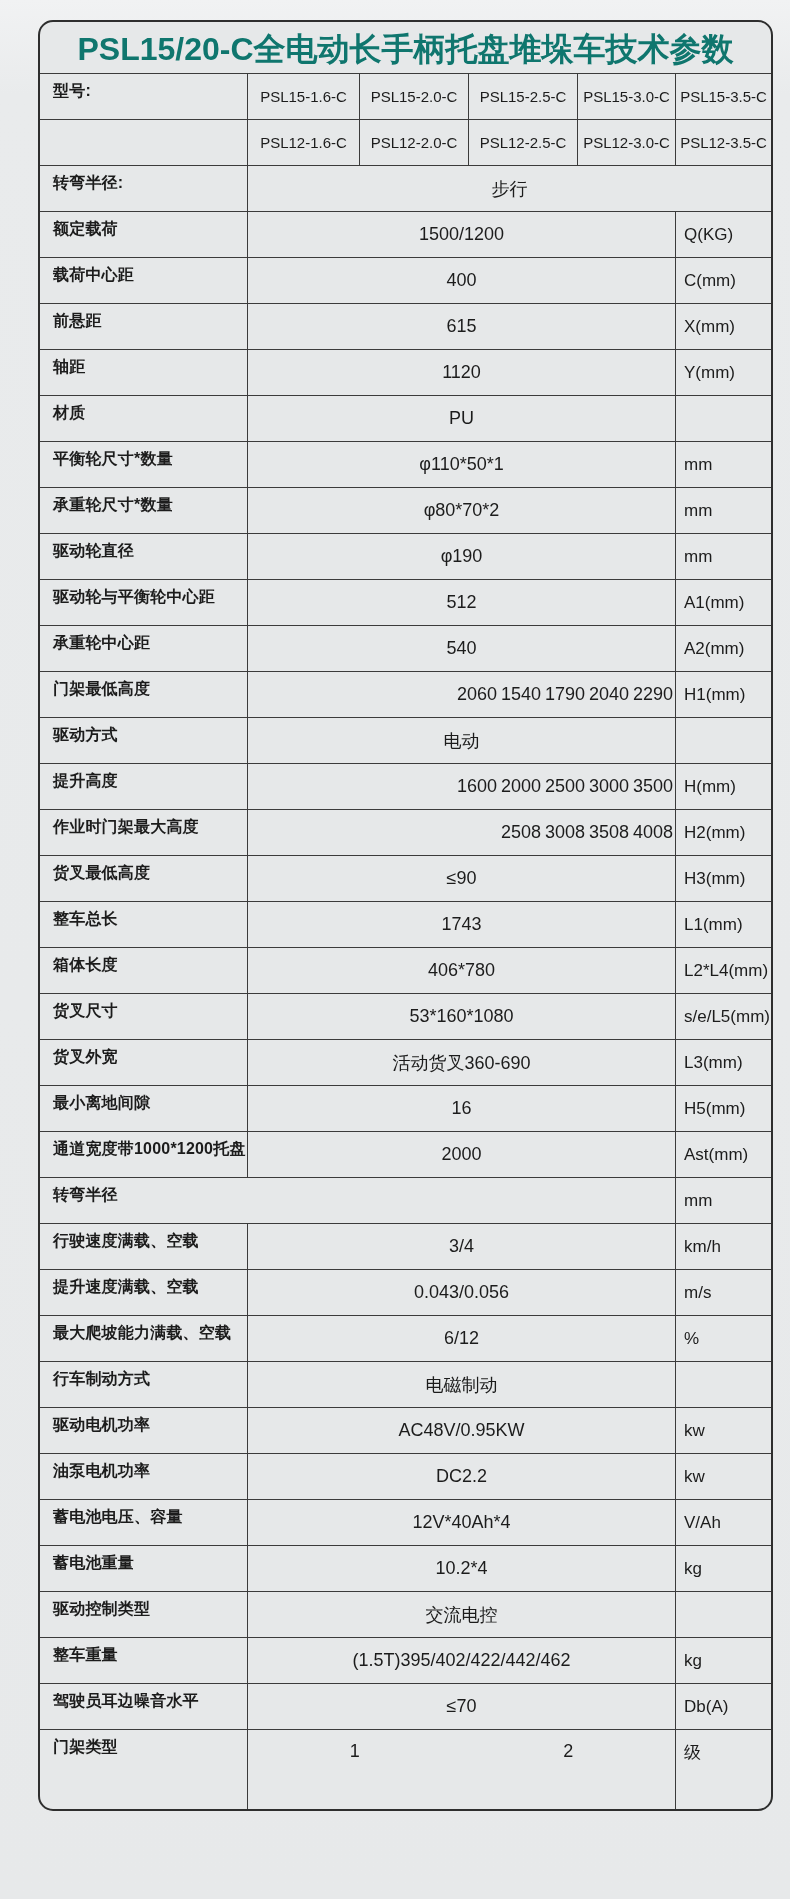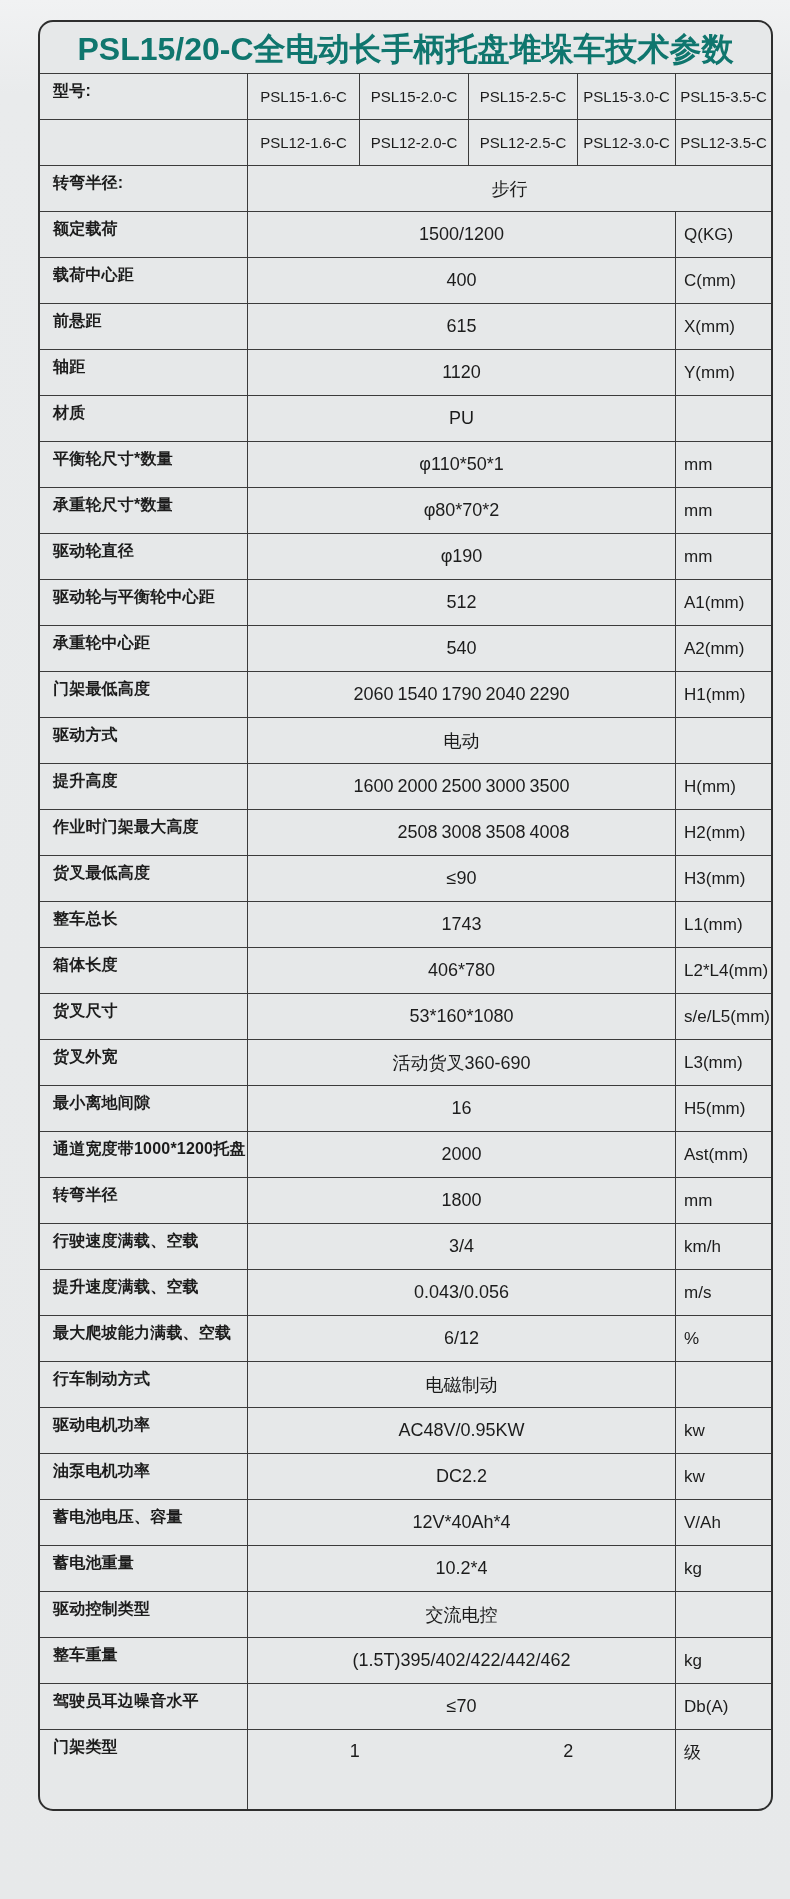--- a/index.html
+++ b/index.html
@@ -58,21 +58,21 @@
   }
   .c-value.span-all { grid-column:2/7; }
   .c-unit {
     grid-column:6/7;
     border-left:1px solid #3b3b3b;
     padding-left:8px;
     font-size:17px;
     white-space:nowrap;
     overflow:visible;
   }
-  .slots { display:flex; justify-content:center; width:100%; }
+  .slots { display:flex; justify-content:flex-end; width:100%; }
   .slot { min-width:44px; text-align:center; }
   .halves { display:flex; width:100%; }
   .half { flex:1; text-align:center; }
   .t-row.tall .c-value, .t-row.tall .c-unit { align-items:flex-start; padding-top:11px; }
 </style>
 </head>
 <body>
 
 <div class="canvas">
   <div class="spec-card">
@@ -223,21 +223,20 @@
           <div class="c c-value">16</div>
           <div class="c c-unit">H5(mm)</div>
         </div>
         <div class="t-row">
           <div class="c c-label">通道宽度带1000*1200托盘</div>
           <div class="c c-value">2000</div>
           <div class="c c-unit">Ast(mm)</div>
         </div>
         <div class="t-row">
           <div class="c c-label">转弯半径</div>
-          <div class="c c-value">1800</div>
           <div class="c c-unit">mm</div>
         </div>
         <div class="t-row">
           <div class="c c-label">行驶速度满载、空载</div>
           <div class="c c-value">3/4</div>
           <div class="c c-unit">km/h</div>
         </div>
         <div class="t-row">
           <div class="c c-label">提升速度满载、空载</div>
           <div class="c c-value">0.043/0.056</div>

